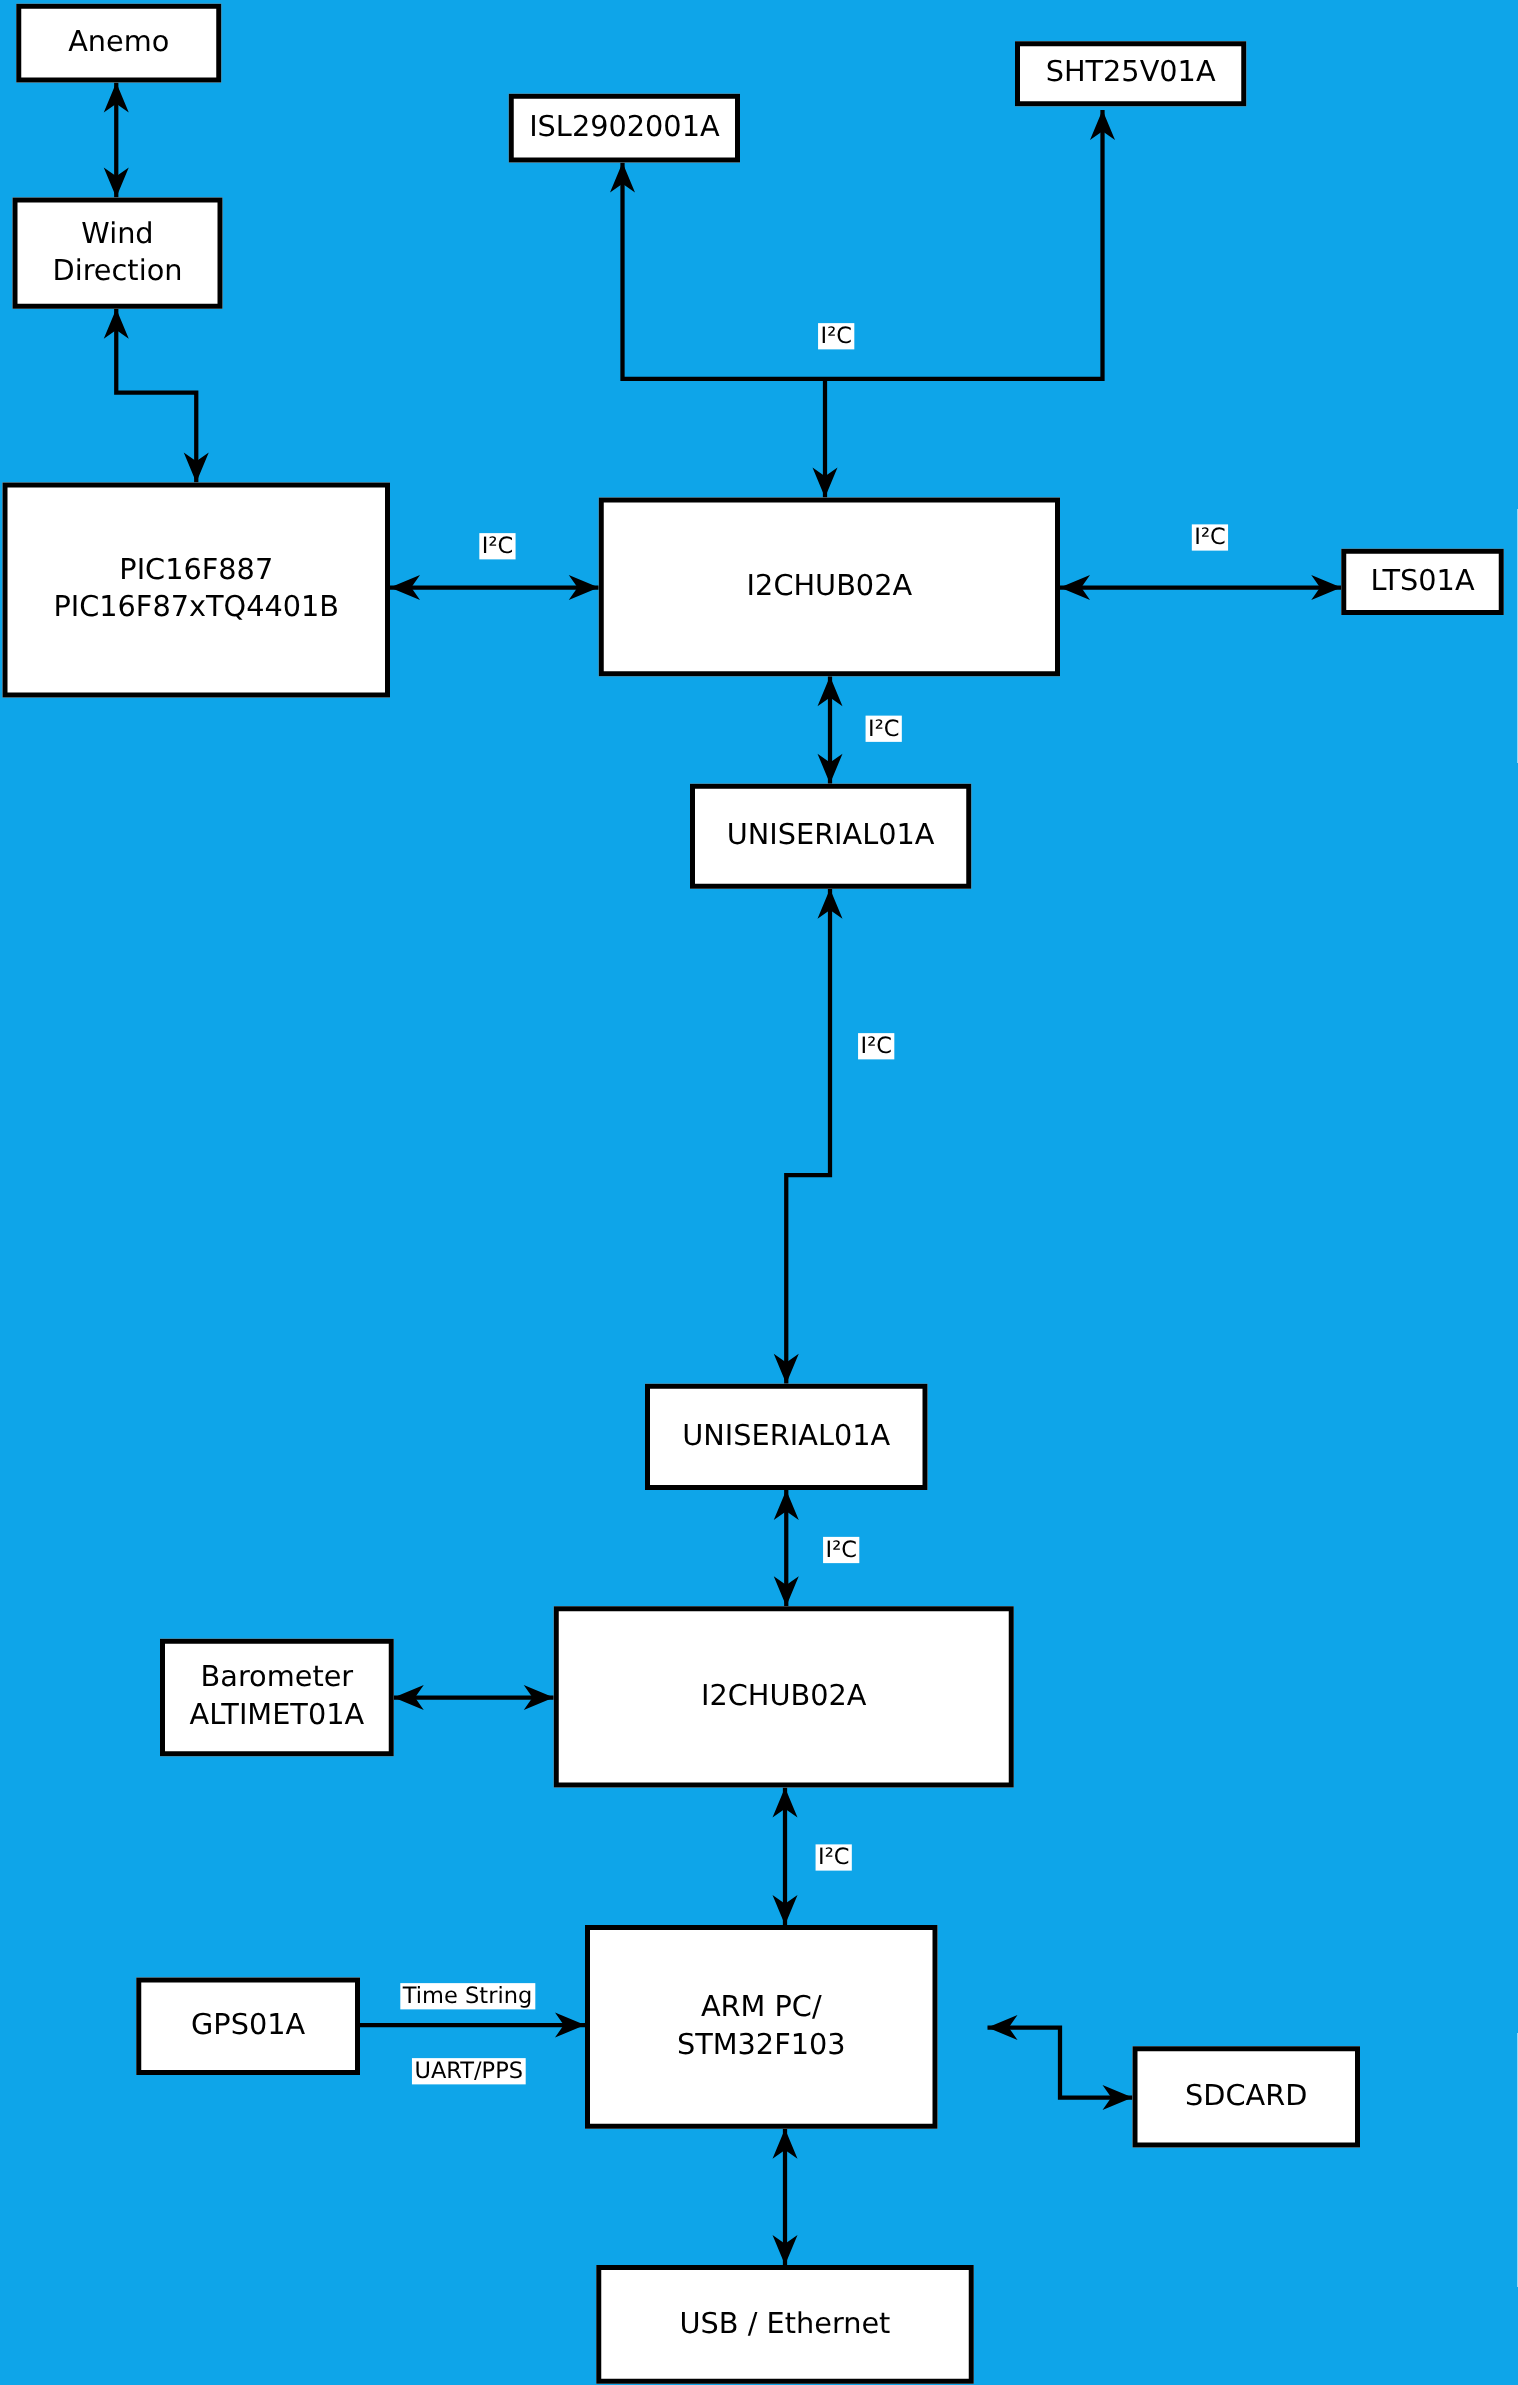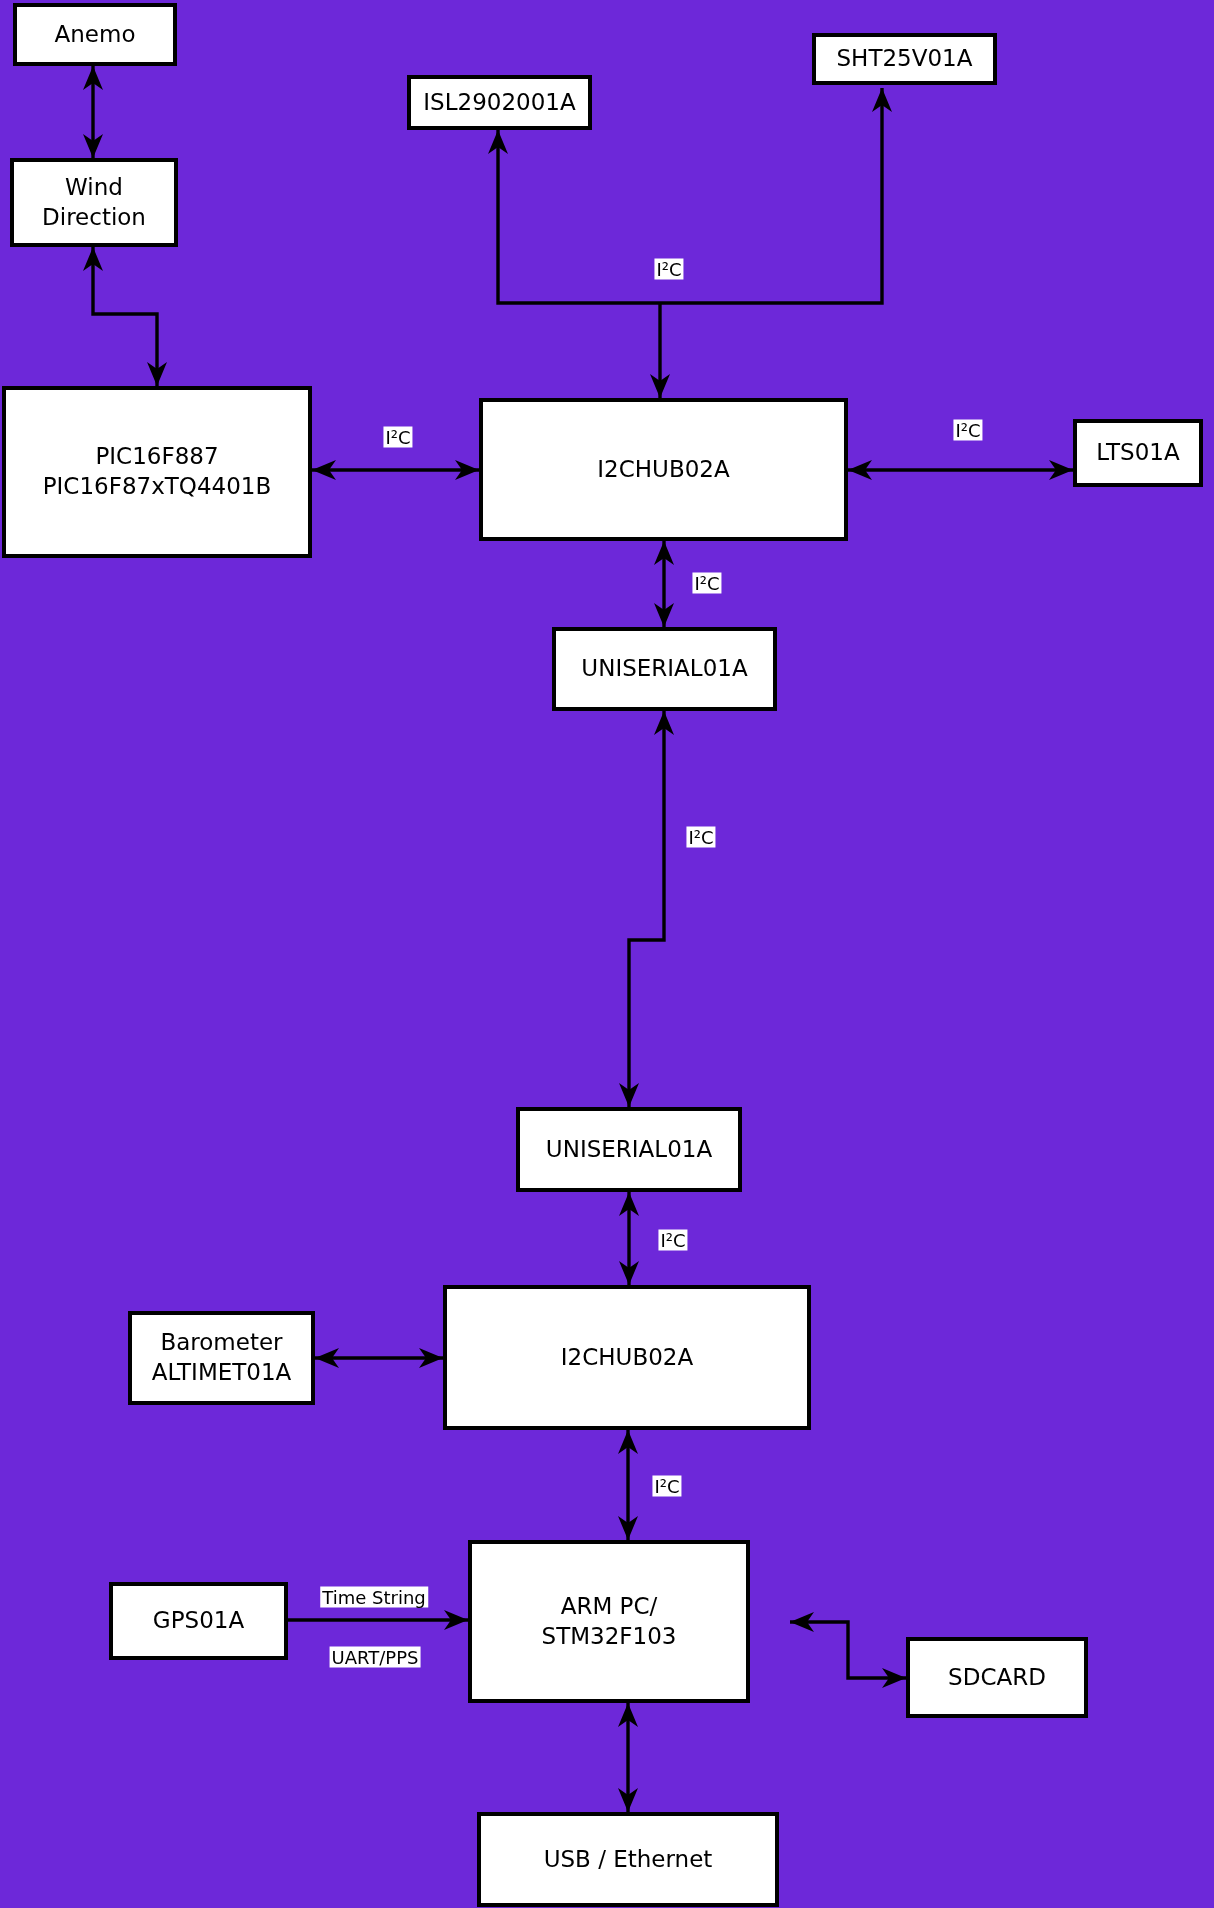--- a/index.html
+++ b/index.html
@@ -1,19 +1,19 @@
 <!DOCTYPE html>
 <html><head>
 <meta charset="utf-8">
 <style>
   html,body{margin:0;padding:0;background:#ffffff;}
   .canvas{
     position:relative;
     width:1214px;height:1908px;
-    background:#6d28d9;
+    background:#0ea5e9;
     font-family:"DejaVu Sans","Liberation Sans",sans-serif;
     color:#000;
     overflow:hidden;
   }
   .layer{position:absolute;left:0;top:0;width:1214px;height:1908px;}
   .node{
     position:absolute;
     box-sizing:border-box;
     border:4px solid #000;
     background:#fff;
@@ -63,21 +63,21 @@
   </svg>
 
   <div class="node" style="left:13px;top:3px;width:164px;height:63px">Anemo</div>
   <div class="node" style="left:10px;top:158px;width:168px;height:89px">Wind
 Direction</div>
   <div class="node" style="left:407px;top:75px;width:185px;height:55px">ISL2902001A</div>
   <div class="node" style="left:812px;top:33px;width:185px;height:52px">SHT25V01A</div>
   <div class="node" style="left:2px;top:386px;width:310px;height:172px">PIC16F887
 PIC16F87xTQ4401B</div>
   <div class="node" style="left:479px;top:398px;width:369px;height:143px">I2CHUB02A</div>
-  <div class="node" style="left:1073px;top:419px;width:130px;height:68px">LTS01A</div>
+  <div class="node" style="left:1073px;top:439px;width:130px;height:53px">LTS01A</div>
   <div class="node" style="left:552px;top:627px;width:225px;height:84px">UNISERIAL01A</div>
   <div class="node" style="left:516px;top:1107px;width:226px;height:85px">UNISERIAL01A</div>
   <div class="node" style="left:443px;top:1285px;width:368px;height:145px">I2CHUB02A</div>
   <div class="node" style="left:128px;top:1311px;width:187px;height:94px">Barometer
 ALTIMET01A</div>
   <div class="node" style="left:109px;top:1582px;width:179px;height:78px">GPS01A</div>
   <div class="node" style="left:468px;top:1540px;width:282px;height:163px">ARM PC/
 STM32F103</div>
   <div class="node" style="left:477px;top:1812px;width:302px;height:95px">USB / Ethernet</div>
   <div class="node" style="left:906px;top:1637px;width:182px;height:81px">SDCARD</div>

